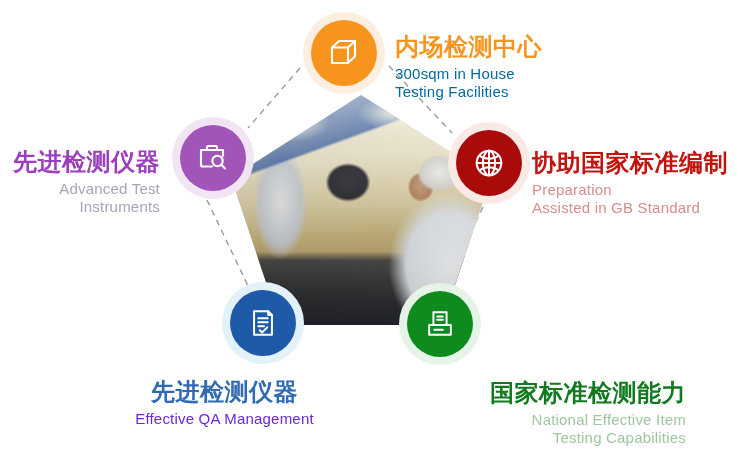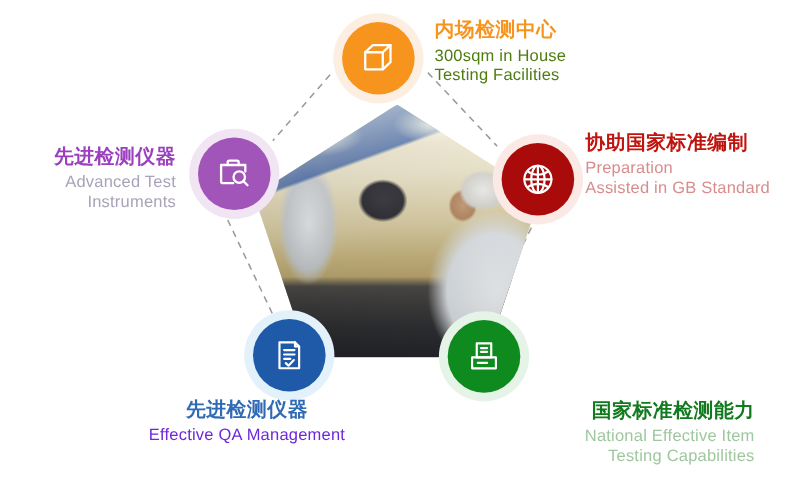--- a/index.html
+++ b/index.html
@@ -78,36 +78,36 @@
   .halo-red{background:#fbe9e6;}
   .disc-red{background:#a90b0b;}
   .halo-blue{background:#e3f1fb;}
   .disc-blue{background:#1f5aa8;}
   .halo-green{background:#e6f4e7;}
   .disc-green{background:#0e8a1f;}
 
   
   .label{position:absolute;z-index:5;line-height:1.18;}
   .label .title{
-    font-size:18px;font-weight:700;letter-spacing:.5px;margin:0 0 4px 0;
+    font-size:24px;font-weight:700;letter-spacing:.5px;margin:16px 0 4px 0;
   }
   .label .sub{
     font-size:15px;font-weight:400;letter-spacing:.2px;margin:0;
   }
   .label .sub span{display:block;}
 
   #label-orange{left:395px;top:17px;text-align:left;width:250px;}
   #label-orange .title{color:#f7941e;}
-  #label-orange .sub{color:#4d7c0f;}
+  #label-orange .sub{color:#0369a1;}
 
   #label-purple{left:-2px;top:132px;text-align:right;width:162px;}
   #label-purple .title{color:#9b3fbf;}
   #label-purple .sub{color:#a9a2b8;}
 
-  #label-red{left:532px;top:119px;text-align:left;width:205px;}
+  #label-red{left:532px;top:133px;text-align:left;width:205px;}
   #label-red .title{color:#c0140f;}
   #label-red .sub{color:#d98c8c;}
 
   #label-blue{left:78px;top:362px;text-align:center;width:293px;}
   #label-blue .title{color:#2f6ab5;}
   #label-blue .sub{color:#6d28d9;}
 
   #label-green{left:396px;top:363px;text-align:right;width:290px;}
   #label-green .title{color:#127a1e;}
   #label-green .sub{color:#9ec79f;}

